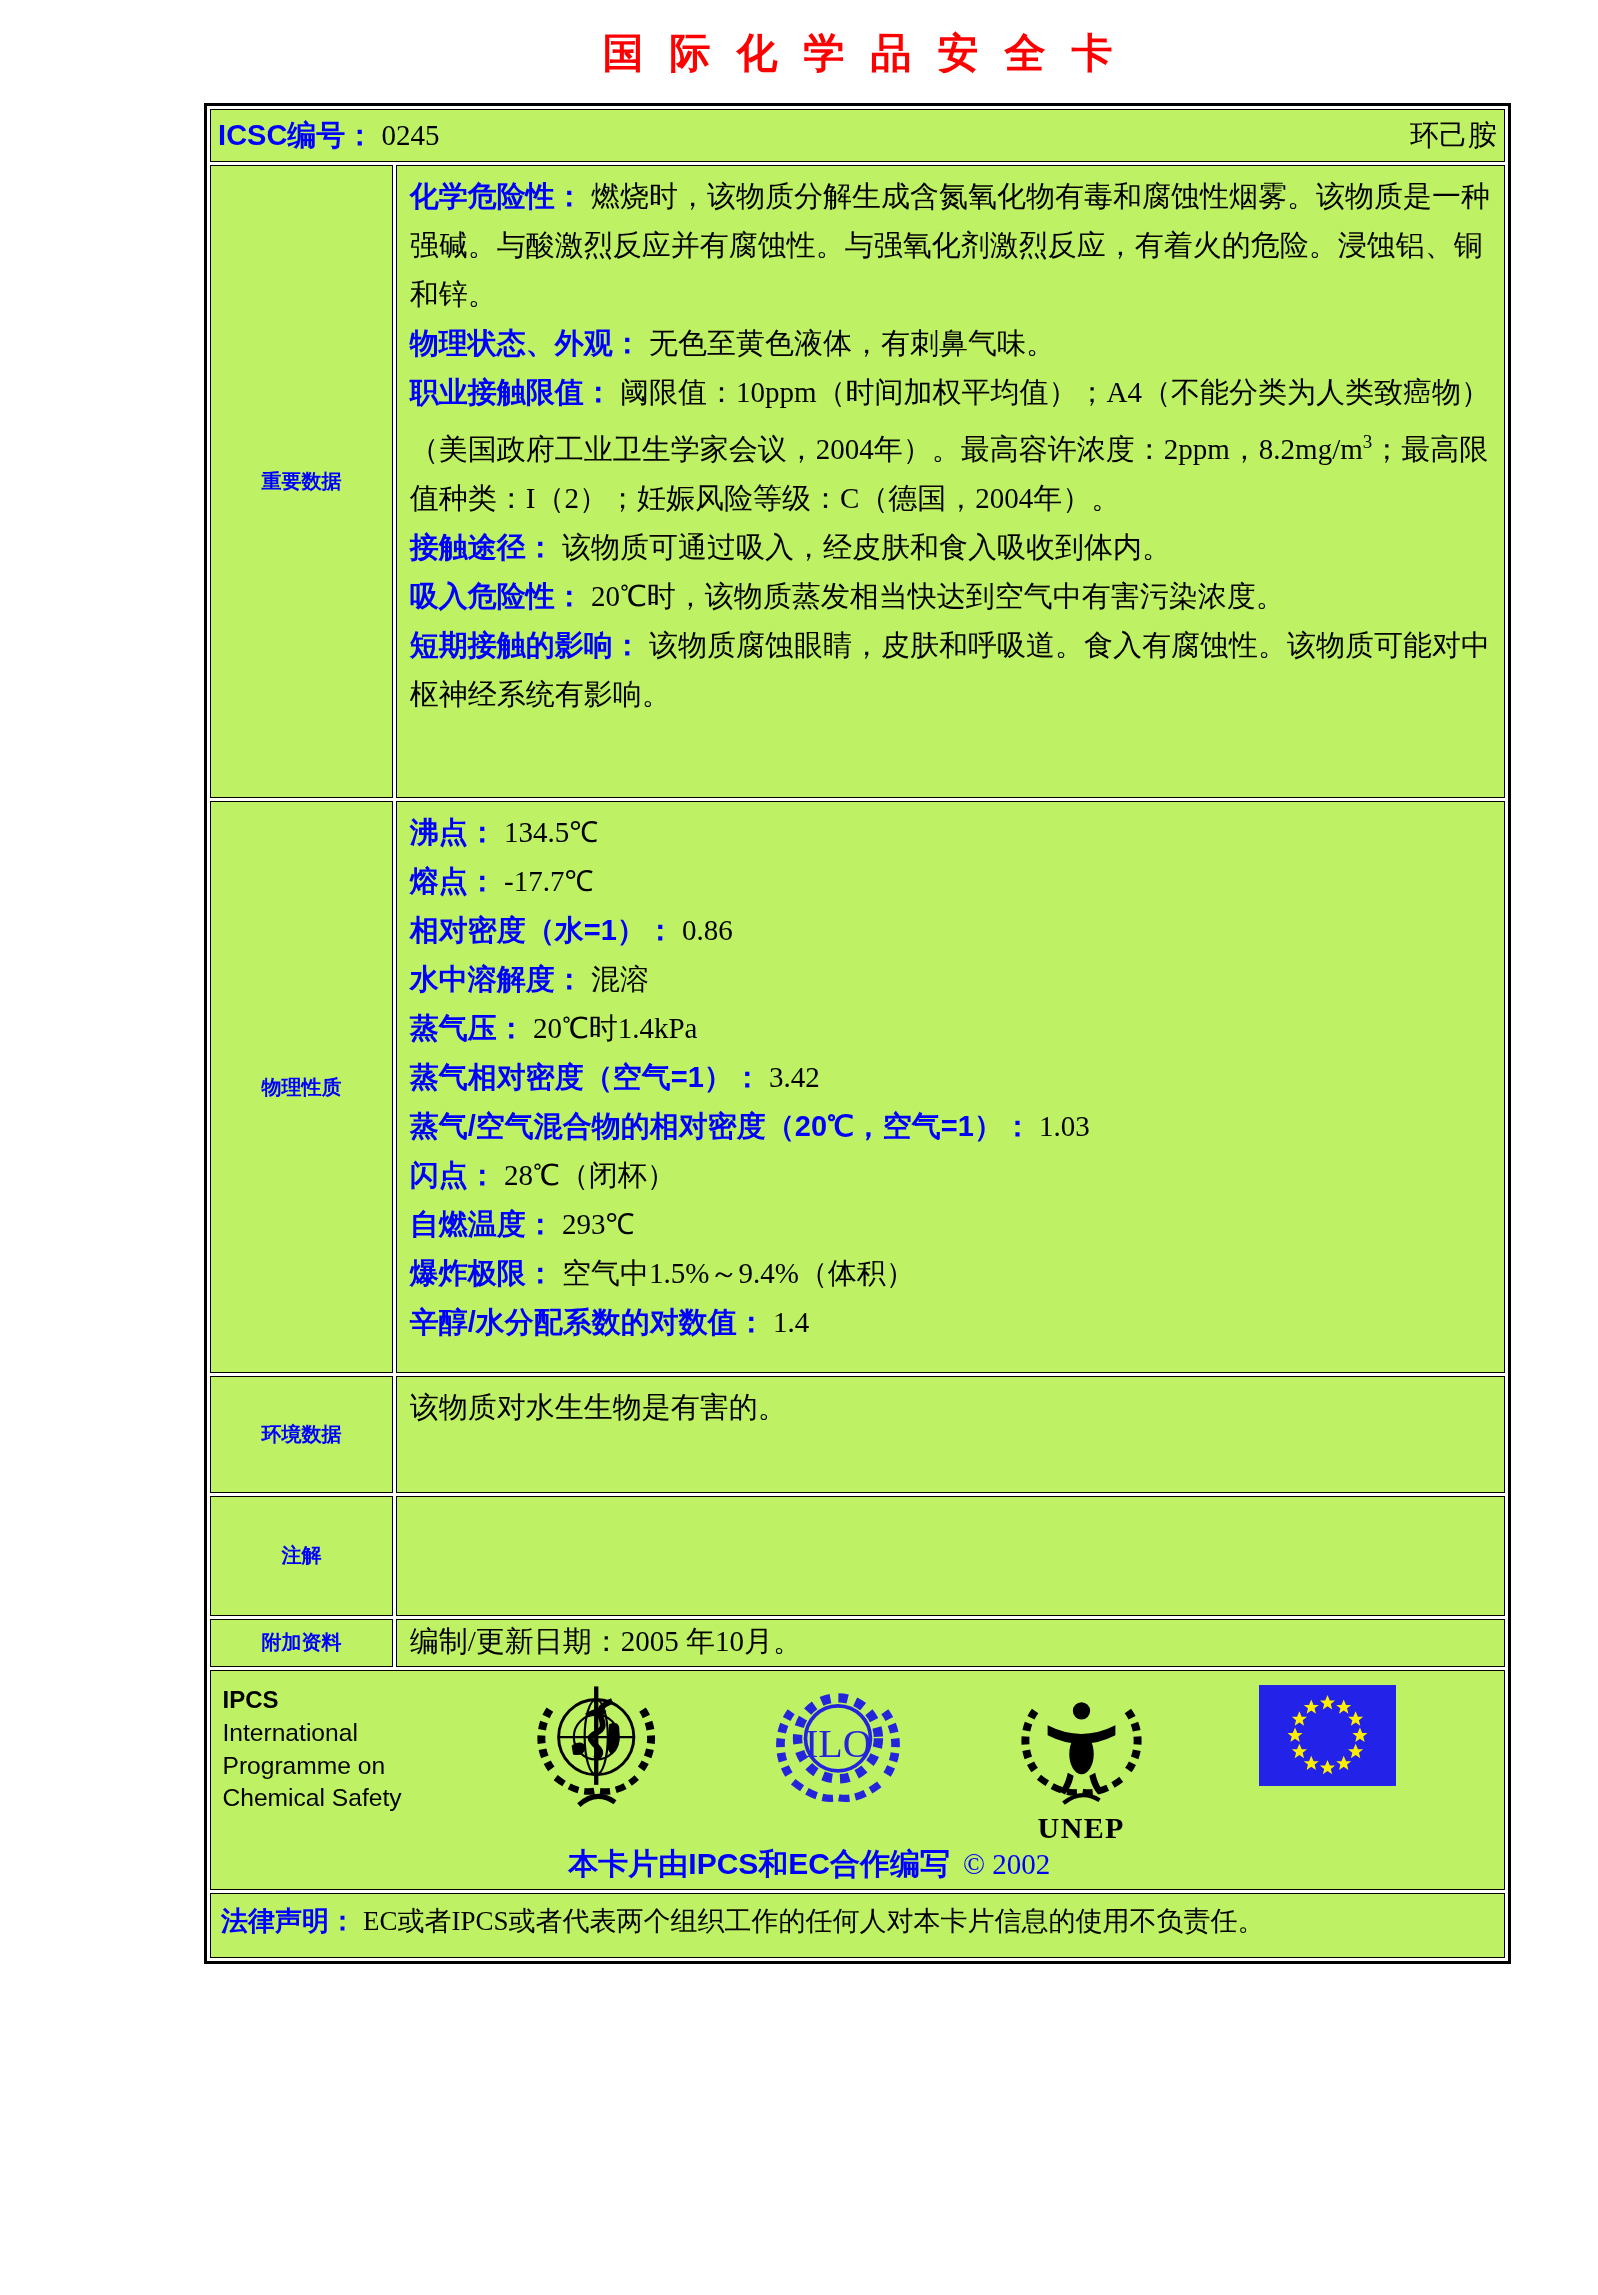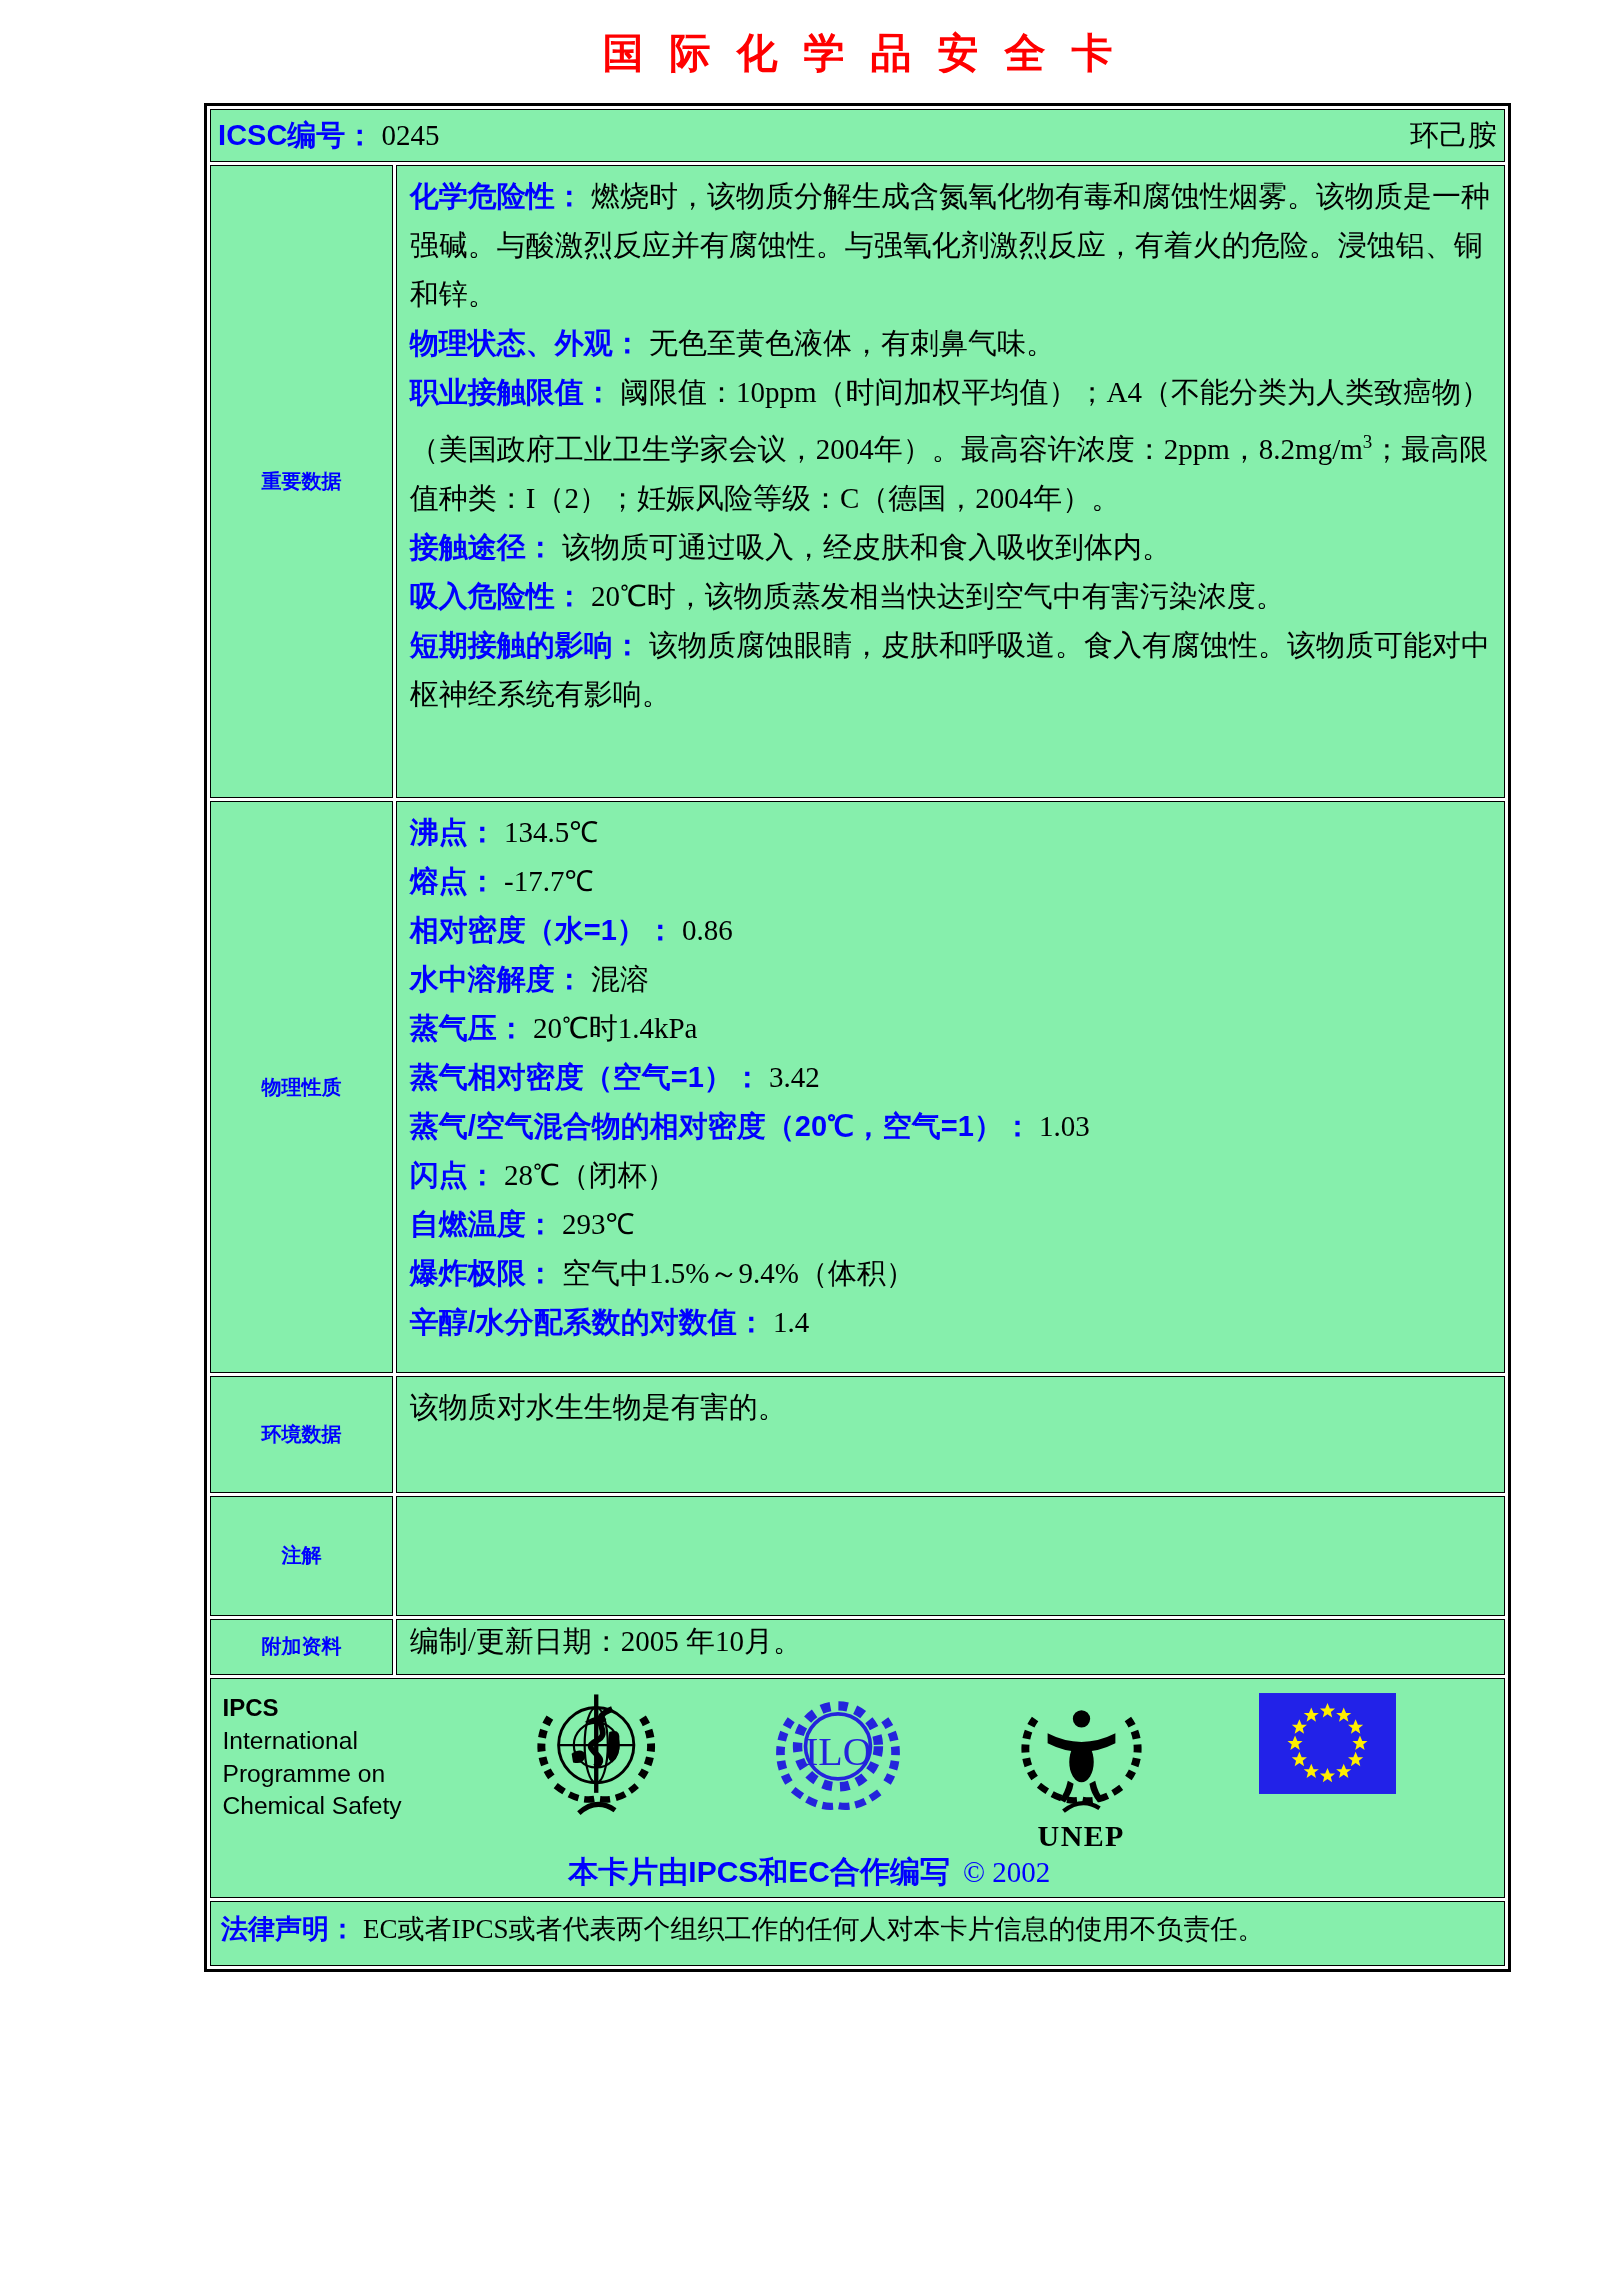--- a/index.html
+++ b/index.html
@@ -7,21 +7,21 @@
          font-family:"Liberation Serif", serif; color:#000; }
   .page { padding-top:30px; }
 
   .doc-title { width:1307px; margin:0 0 27.4px 204px; text-align:center;
     color:#ff0000; font-family:"Liberation Sans", sans-serif; font-weight:bold;
     font-size:41px; letter-spacing:26px; text-indent:26px; line-height:46px; }
 
   .card { margin-left:204px; width:1307px; box-sizing:border-box;
     border:3.6px solid #000; padding:2.9px; display:grid;
     grid-template-columns:183px 1fr; gap:2.9px; background:#fff; }
-  .cell { border:1.4px solid #000; box-sizing:border-box; background:#86efac; }
+  .cell { border:1.4px solid #000; box-sizing:border-box; background:#bef264; }
   .span2 { grid-column:1 / 3; }
 
   .header-cell { display:flex; justify-content:space-between; align-items:center;
     min-height:53px; padding:0 7.2px; font-size:29px; }
 
   .lbl { color:#0000ff; font-family:"Liberation Sans", sans-serif;
     font-weight:bold; margin-right:7.2px; }
   .txt { font-family:"Liberation Serif", serif; color:#000; }
 
   .sec-label { display:flex; align-items:center; justify-content:center;
@@ -29,21 +29,21 @@
     font-size:20px; color:#0000ff; padding:2.9px; }
 
   .content { padding:5.8px 13px; font-size:29px; line-height:49px; }
   .content p { margin:0; }
   .content sup { font-size:19px; }
 
   .h-important { min-height:633px; }
   .h-physical  { min-height:572px; }
   .h-env       { min-height:117px; }
   .h-notes     { min-height:120px; }
-  .h-add       { min-height:42px; padding-top:0; padding-bottom:12px; line-height:42px; }
+  .h-add       { min-height:42px; padding-top:0; padding-bottom:4px; line-height:42px; }
 
   .logos-cell { min-height:191px; padding:11.6px 108px 4.3px 11.6px; }
   .logos-row { display:flex; justify-content:space-between; align-items:flex-start; }
   .ipcs-block { width:195px; font-family:"Liberation Sans", sans-serif; }
   .ipcs-title { font-weight:bold; font-size:24px; line-height:35px; }
   .ipcs-line  { font-size:24.6px; line-height:32.5px; }
   .logo-box { position:relative; }
   .ilo-letters { position:absolute; left:0; right:0; top:38px; text-align:center;
     color:#2424dc; font-family:"Liberation Serif", serif; font-weight:normal; font-size:40px; }
   .unep-word { display:block; text-align:center; margin-top:1.4px;

